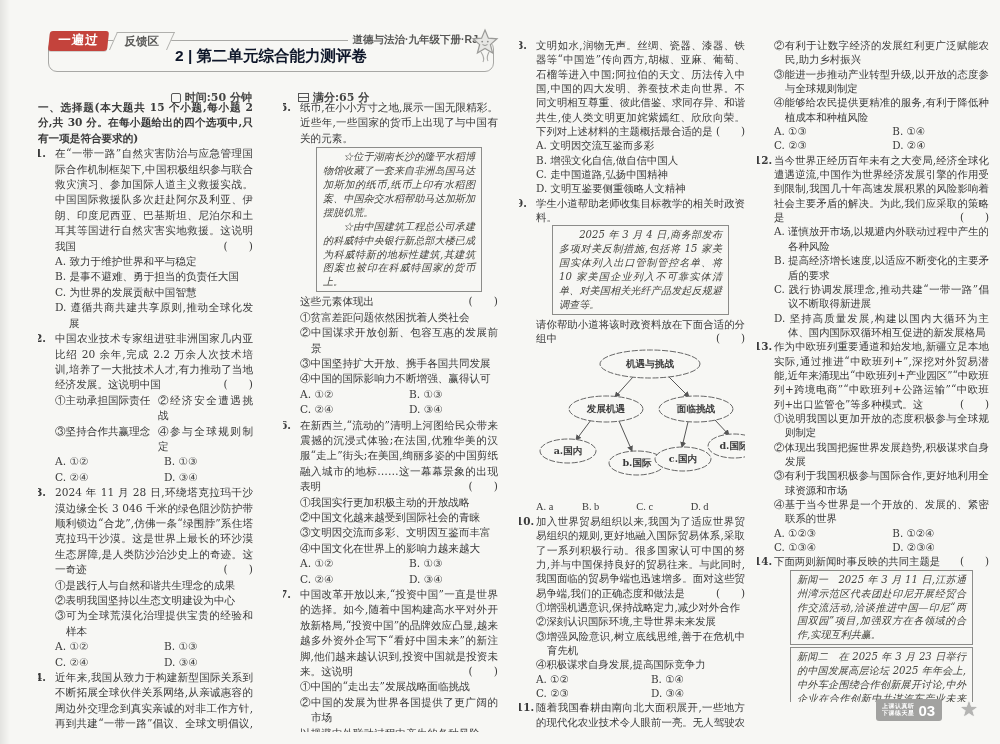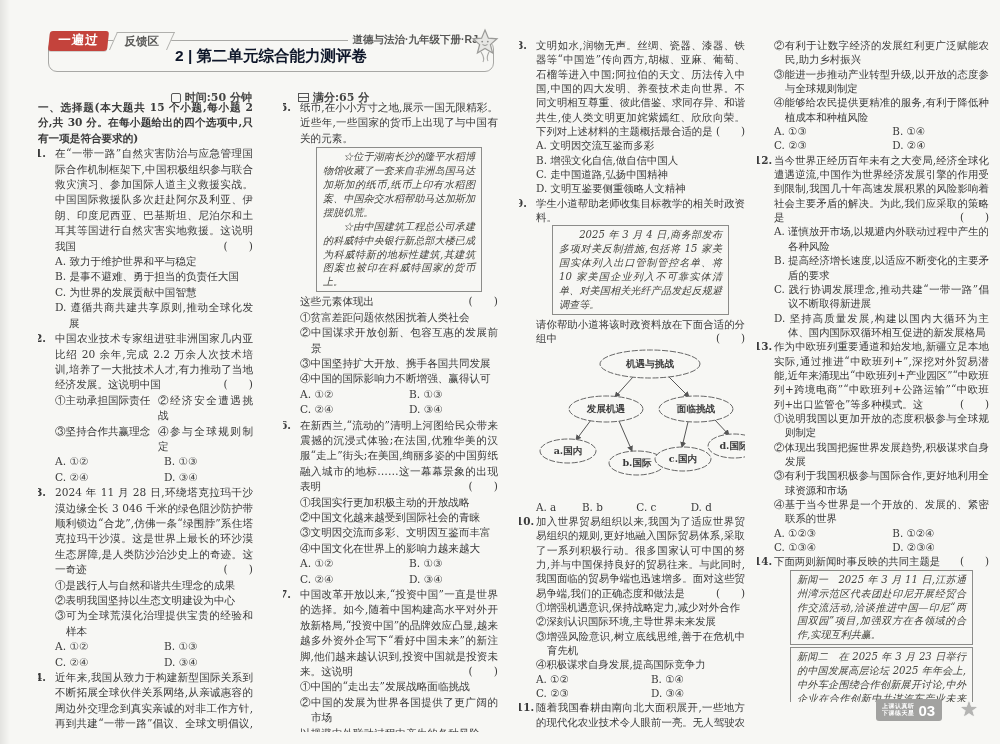--- a/index.html
+++ b/index.html
@@ -43,21 +43,21 @@
   .section{font-weight:bold;}
   .q{position:relative;padding-left:17px;}
   .qnum{position:absolute;left:-3px;top:0;font-weight:bold;}
   .para{text-align:justify;}
   .bracket{float:right;}
   .opt{padding-left:11px;text-indent:-11px;}
   .opts.cols2{display:grid;grid-template-columns:52% 48%;}
   .opts.cols2 .opt{padding-left:0;text-indent:0;}
   .ansgrid{display:grid;grid-template-columns:55% 45%;}
   .choice{padding-left:14px;text-indent:-14px;}
-  .row4{display:grid;grid-template-columns:22% 26% 26% 26%;}
+  .row4{display:grid;grid-template-columns:22% 26% 26% 26%;font-family:Liberation Serif, serif;}
   .qbox{border:1px solid #8c8c89;padding:2px 6px;margin:1px 16px 2px;font-style:italic;
         font-size:10.1px;line-height:13.9px;color:#45453f;}
   .qbox.indent .boxp{text-indent:2em;}
   .diagram{margin:1px 0;}
   .diagram svg{display:block;}
 
   
   .footer{position:absolute;left:876px;top:699px;height:22px;background:#a2a2a0;border-radius:3px;
           display:flex;align-items:center;gap:4px;padding:0 7px 0 6px;color:#fff;justify-content:center;}
   .slogan{font-family:"Liberation Sans",sans-serif;font-size:6px;line-height:7px;font-weight:bold;

